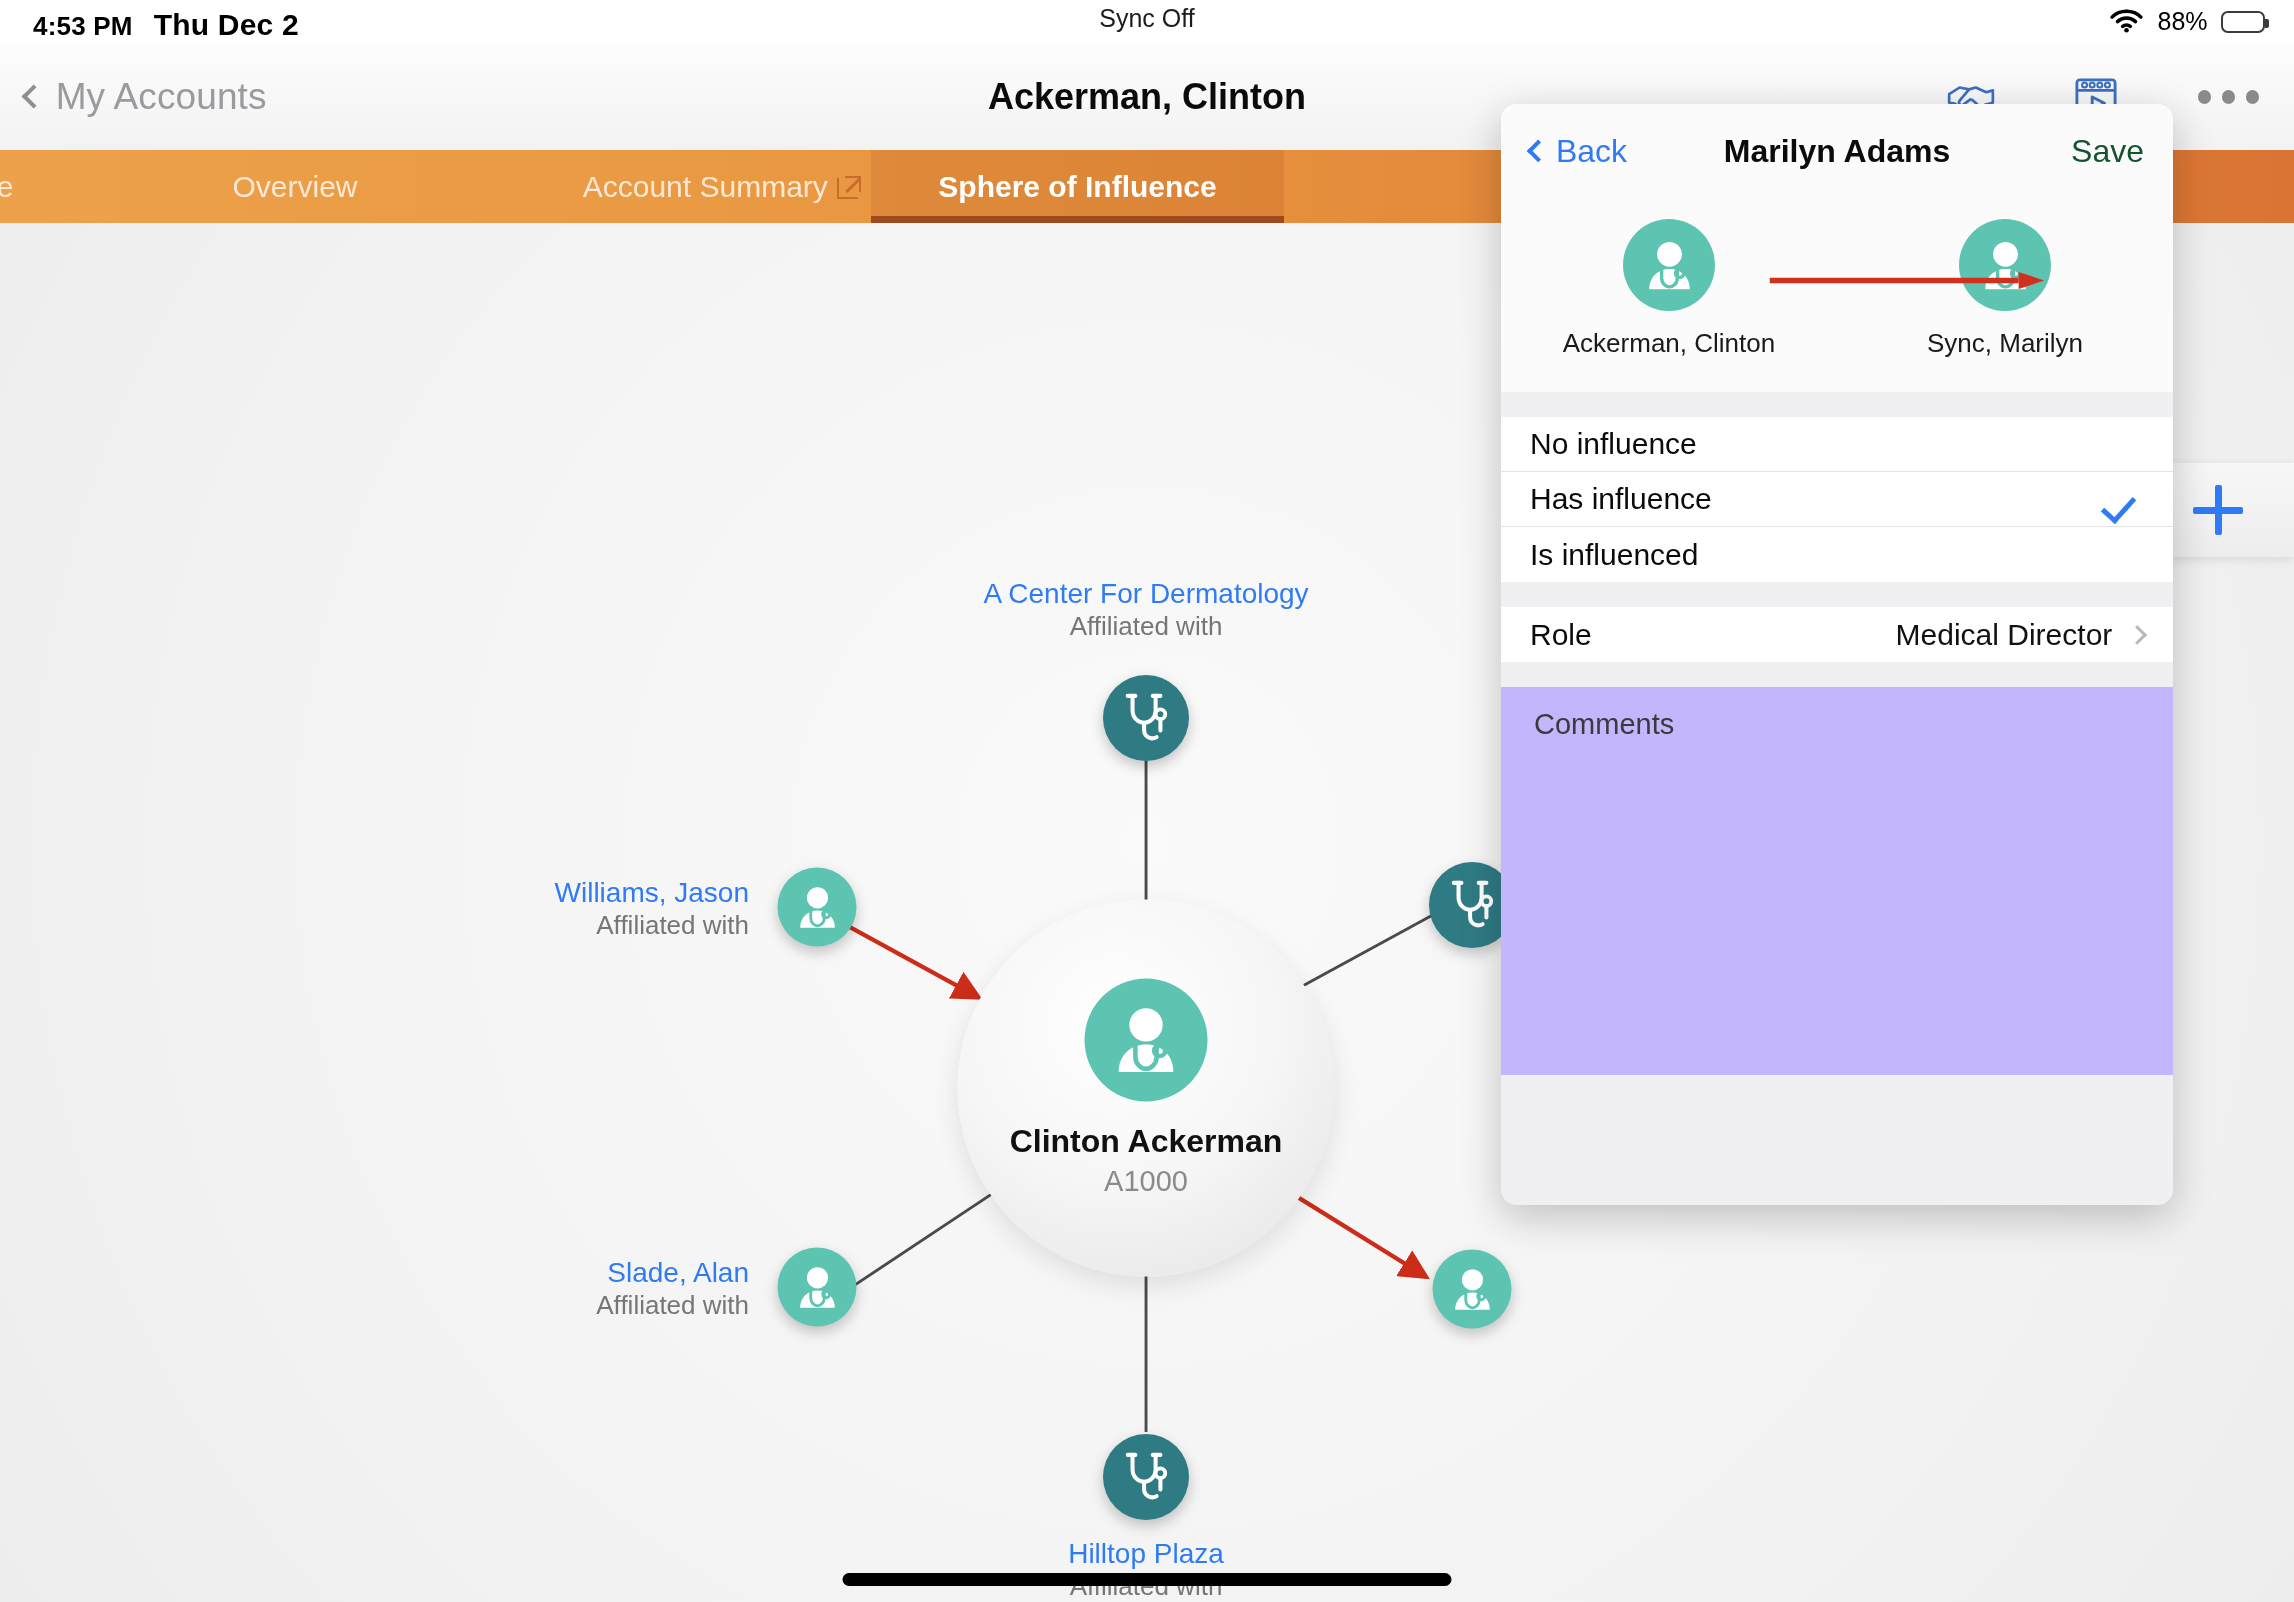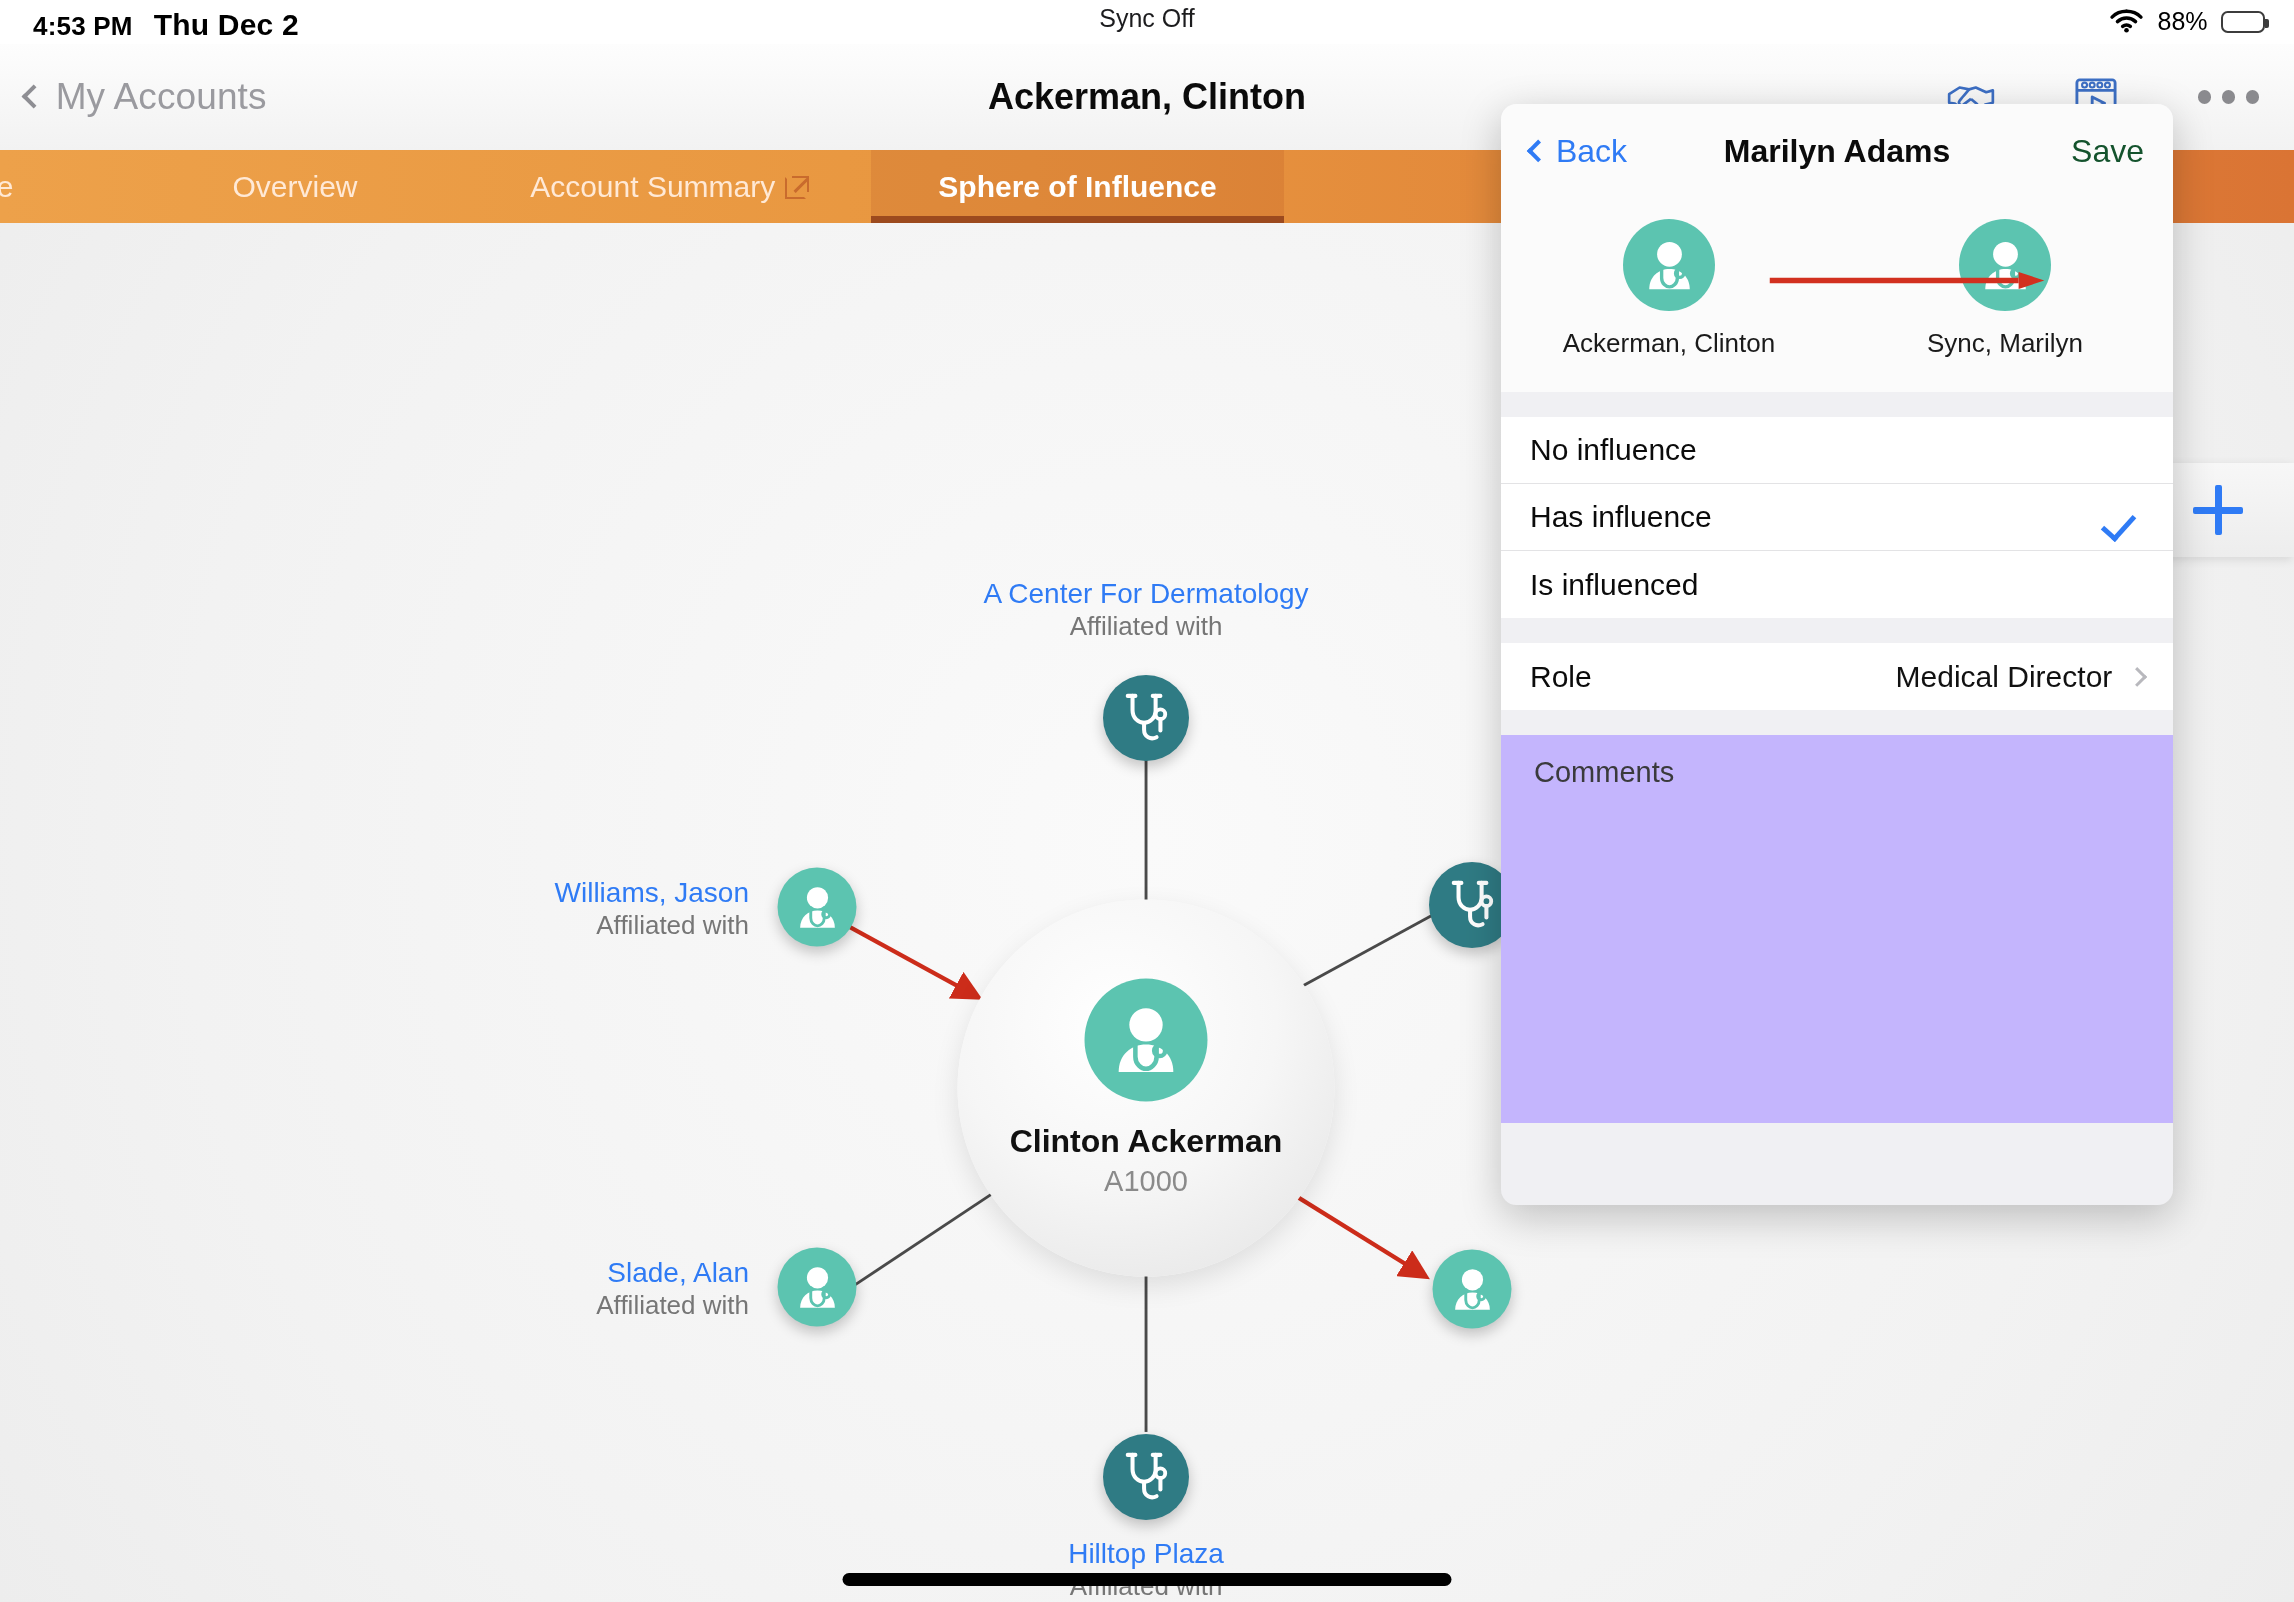--- a/index.html
+++ b/index.html
@@ -64,21 +64,21 @@
     position: absolute; top: 150px; left: 0; width: 2294px; height: 73px;
     background: linear-gradient(90deg,#eda14a 0%, #e8963f 45%, #da7434 100%);
     display: flex; align-items: stretch;
   }
   .tab {
     position: relative; display: flex; align-items: center; justify-content: center;
     gap: 9.6px; color: #ffe9d6; font-size: 30px; cursor: pointer; padding: 0 9.6px;
   }
   .tab.t-timeline { width: 197px; justify-content: flex-start; padding-left: 0; margin-left: -75px; }
   .tab.t-overview { width: 346px; }
-  .tab.t-summary  { width: 403px; }
+  .tab.t-summary  { width: 403px; justify-content: flex-end; }
   .tab.t-sphere   { width: 413px; color: #ffffff; font-weight: 700; background: rgba(170,70,28,.17); }
   .tab.t-sphere::after {
     content: ""; position: absolute; left: 0; right: 0; bottom: 0; height: 6.7px; background: #9c4a1e;
   }
   .ext-ic { display: inline-block; width: 24px; height: 24px; position: relative; }
   .ext-ic::before {
     content:""; position:absolute; left:0; bottom:0; width:17.3px; height:17.3px;
     border:2.9px solid #c96b2d; border-top-color: transparent; border-right-color: transparent;
   }
   .ext-ic::after {
@@ -165,21 +165,21 @@
   }
   .rel-person { width: 231px; display: flex; flex-direction: column; align-items: center; cursor: pointer; }
   .rel-av { width: 92px; height: 92px; border-radius: 50%; background: #5cc4b0;
             display:flex; align-items:center; justify-content:center; }
   .rel-name { margin-top: 17.3px; font-size: 26px; color: #1a1a1a; }
   .rel-arrow { position: absolute; left: 267px; top: 73px; width: 279px; height: 19px; }
 
   .pop-gap { height: 25px; background: #f0f0f3; }
   .pop-list { background: #ffffff; }
   .pop-row {
-    height: 67px; display: flex; align-items: center; padding: 0 29px;
+    height: 55px; display: flex; align-items: center; padding: 0 29px;
     border-bottom: 1.4px solid #e3e3e5; cursor: pointer;
   }
   .pop-row:last-child { border-bottom: none; }
   .pop-row-label { font-size: 30px; color: #0b0b0b; }
   .check { margin-left: auto; width: 37px; height: 21px; position: relative; }
   .check::before {
     content:""; position:absolute; left:1.9px; top:1px; width:14.4px; height:27px;
     border-right: 5.8px solid #2f7bf5; border-bottom: 5.8px solid #2f7bf5;
     transform: rotate(42deg); transform-origin: center;
   }

